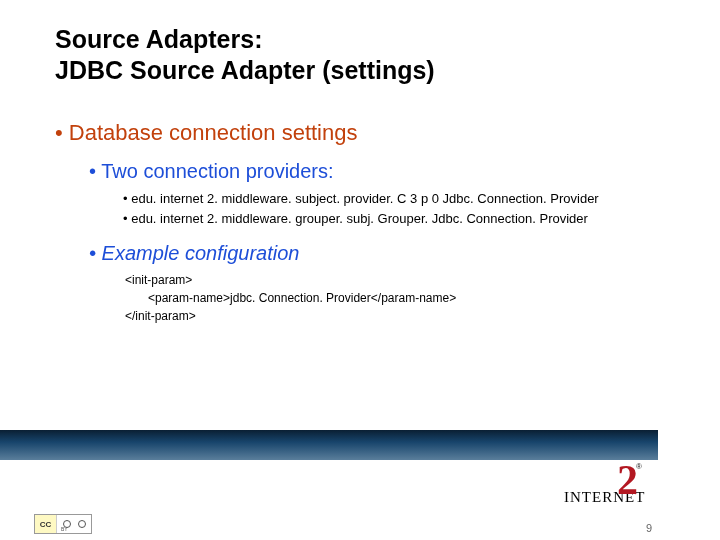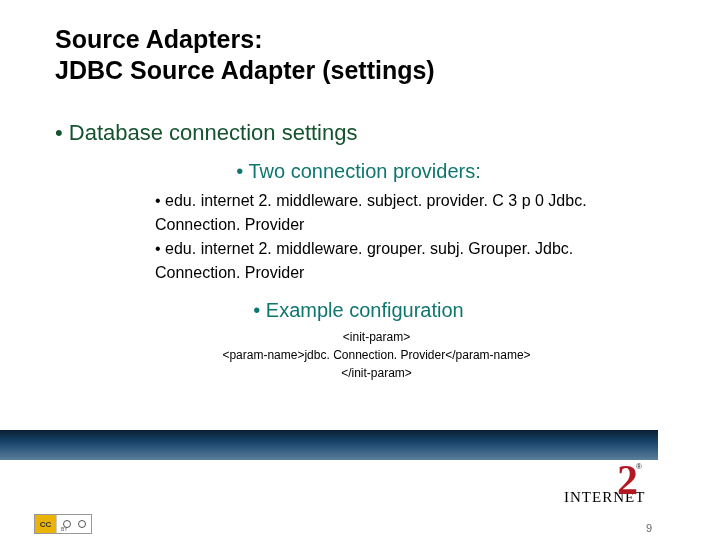--- a/index.html
+++ b/index.html
@@ -7,28 +7,28 @@
   .slide { position: relative; width: 658px; height: 540px; }
   .title {
     position: absolute;
     left: 55px; top: 24px;
     font-size: 25px;
     font-weight: bold;
     color: #000;
     line-height: 1.25;
   }
   .body { position: absolute; left: 55px; top: 120px; right: 30px; }
-  .lvl1 { font-size: 22px; color: #14532d; margin-bottom: 14px; }
+  .lvl1 { font-size: 22px; color: #c2410c; margin-bottom: 14px; }
   .lvl1::before { content: "• "; }
-  .lvl2 { font-size: 20px; color: #0f766e; margin-left: 34px; margin-top: 8px; margin-bottom: 6px; text-align: center; }
+  .lvl2 { font-size: 20px; color: #1d4ed8; margin-left: 34px; margin-top: 8px; margin-bottom: 6px; }
   .lvl2::before { content: "• "; }
-  .lvl3 { font-size: 16px; color: #000; margin-left: 100px; line-height: 1.5; }
+  .lvl3 { font-size: 13px; color: #000; margin-left: 68px; line-height: 1.5; }
   .lvl3::before { content: "•  "; }
-  .cfg { font-size: 12px; color: #000; margin-left: 70px; line-height: 1.5; margin-top: 4px; text-align: center; }
-  .cfg .indent { margin-left: 0; }
+  .cfg { font-size: 12px; color: #000; margin-left: 70px; line-height: 1.5; margin-top: 4px; }
+  .cfg .indent { margin-left: 23px; }
   .bar {
     position: absolute; left: 0; right: 0; top: 430px; height: 30px;
     background: linear-gradient(to bottom, #0a1f33 0%, #17446b 40%, #5a7e9b 100%);
   }
   .logo {
     position: absolute; right: 24px; bottom: 32px;
     width: 70px; height: 46px;
   }
   .logo-text {
     position: absolute; left: 0; bottom: 2px;
@@ -53,21 +53,21 @@
   .cc {
     position: absolute; left: 34px; bottom: 6px;
     width: 58px; height: 20px;
     border: 1px solid #999;
     display: flex; align-items: center;
     background: #fff;
   }
   .cc-logo {
     width: 22px; height: 100%;
     display: flex; align-items: center; justify-content: center;
-    background: #eab308; font-size: 8px; font-weight: bold; color: #333;
+    background: #fef9c3; font-size: 8px; font-weight: bold; color: #333;
     border-right: 1px solid #ccc;
   }
   .cc-ic { flex: 1; display: flex; justify-content: space-around; align-items: center; padding: 0 2px; }
   .cc-circ { width: 8px; height: 8px; border: 1px solid #555; border-radius: 50%; }
   .cc-by { font-size: 5px; color: #555; position: absolute; left: 26px; bottom: 1px; }
 </style>
 </head>
 <body>
 
 <div class="slide">
@@ -77,21 +77,21 @@
     <span>JDBC Source Adapter (settings)</span>
   </div>
 
   <div class="body">
     <div class="lvl1">Database connection settings</div>
 
     <div class="lvl2">Two connection providers:</div>
     <div class="lvl3">edu. internet 2. middleware. subject. provider. C 3 p 0 Jdbc. Connection. Provider</div>
     <div class="lvl3">edu. internet 2. middleware. grouper. subj. Grouper. Jdbc. Connection. Provider</div>
 
-    <div class="lvl2" style="margin-top:14px;">Example configuration</div>
+    <div class="lvl2" style="margin-top:14px;font-style:italic;">Example configuration</div>
     <div class="cfg">
       <div>&lt;init-param&gt;</div>
       <div class="indent">&lt;param-name&gt;jdbc. Connection. Provider&lt;/param-name&gt;</div>
       <div>&lt;/init-param&gt;</div>
     </div>
   </div>
 
   <div class="bar"></div>
 
   <div class="logo">

